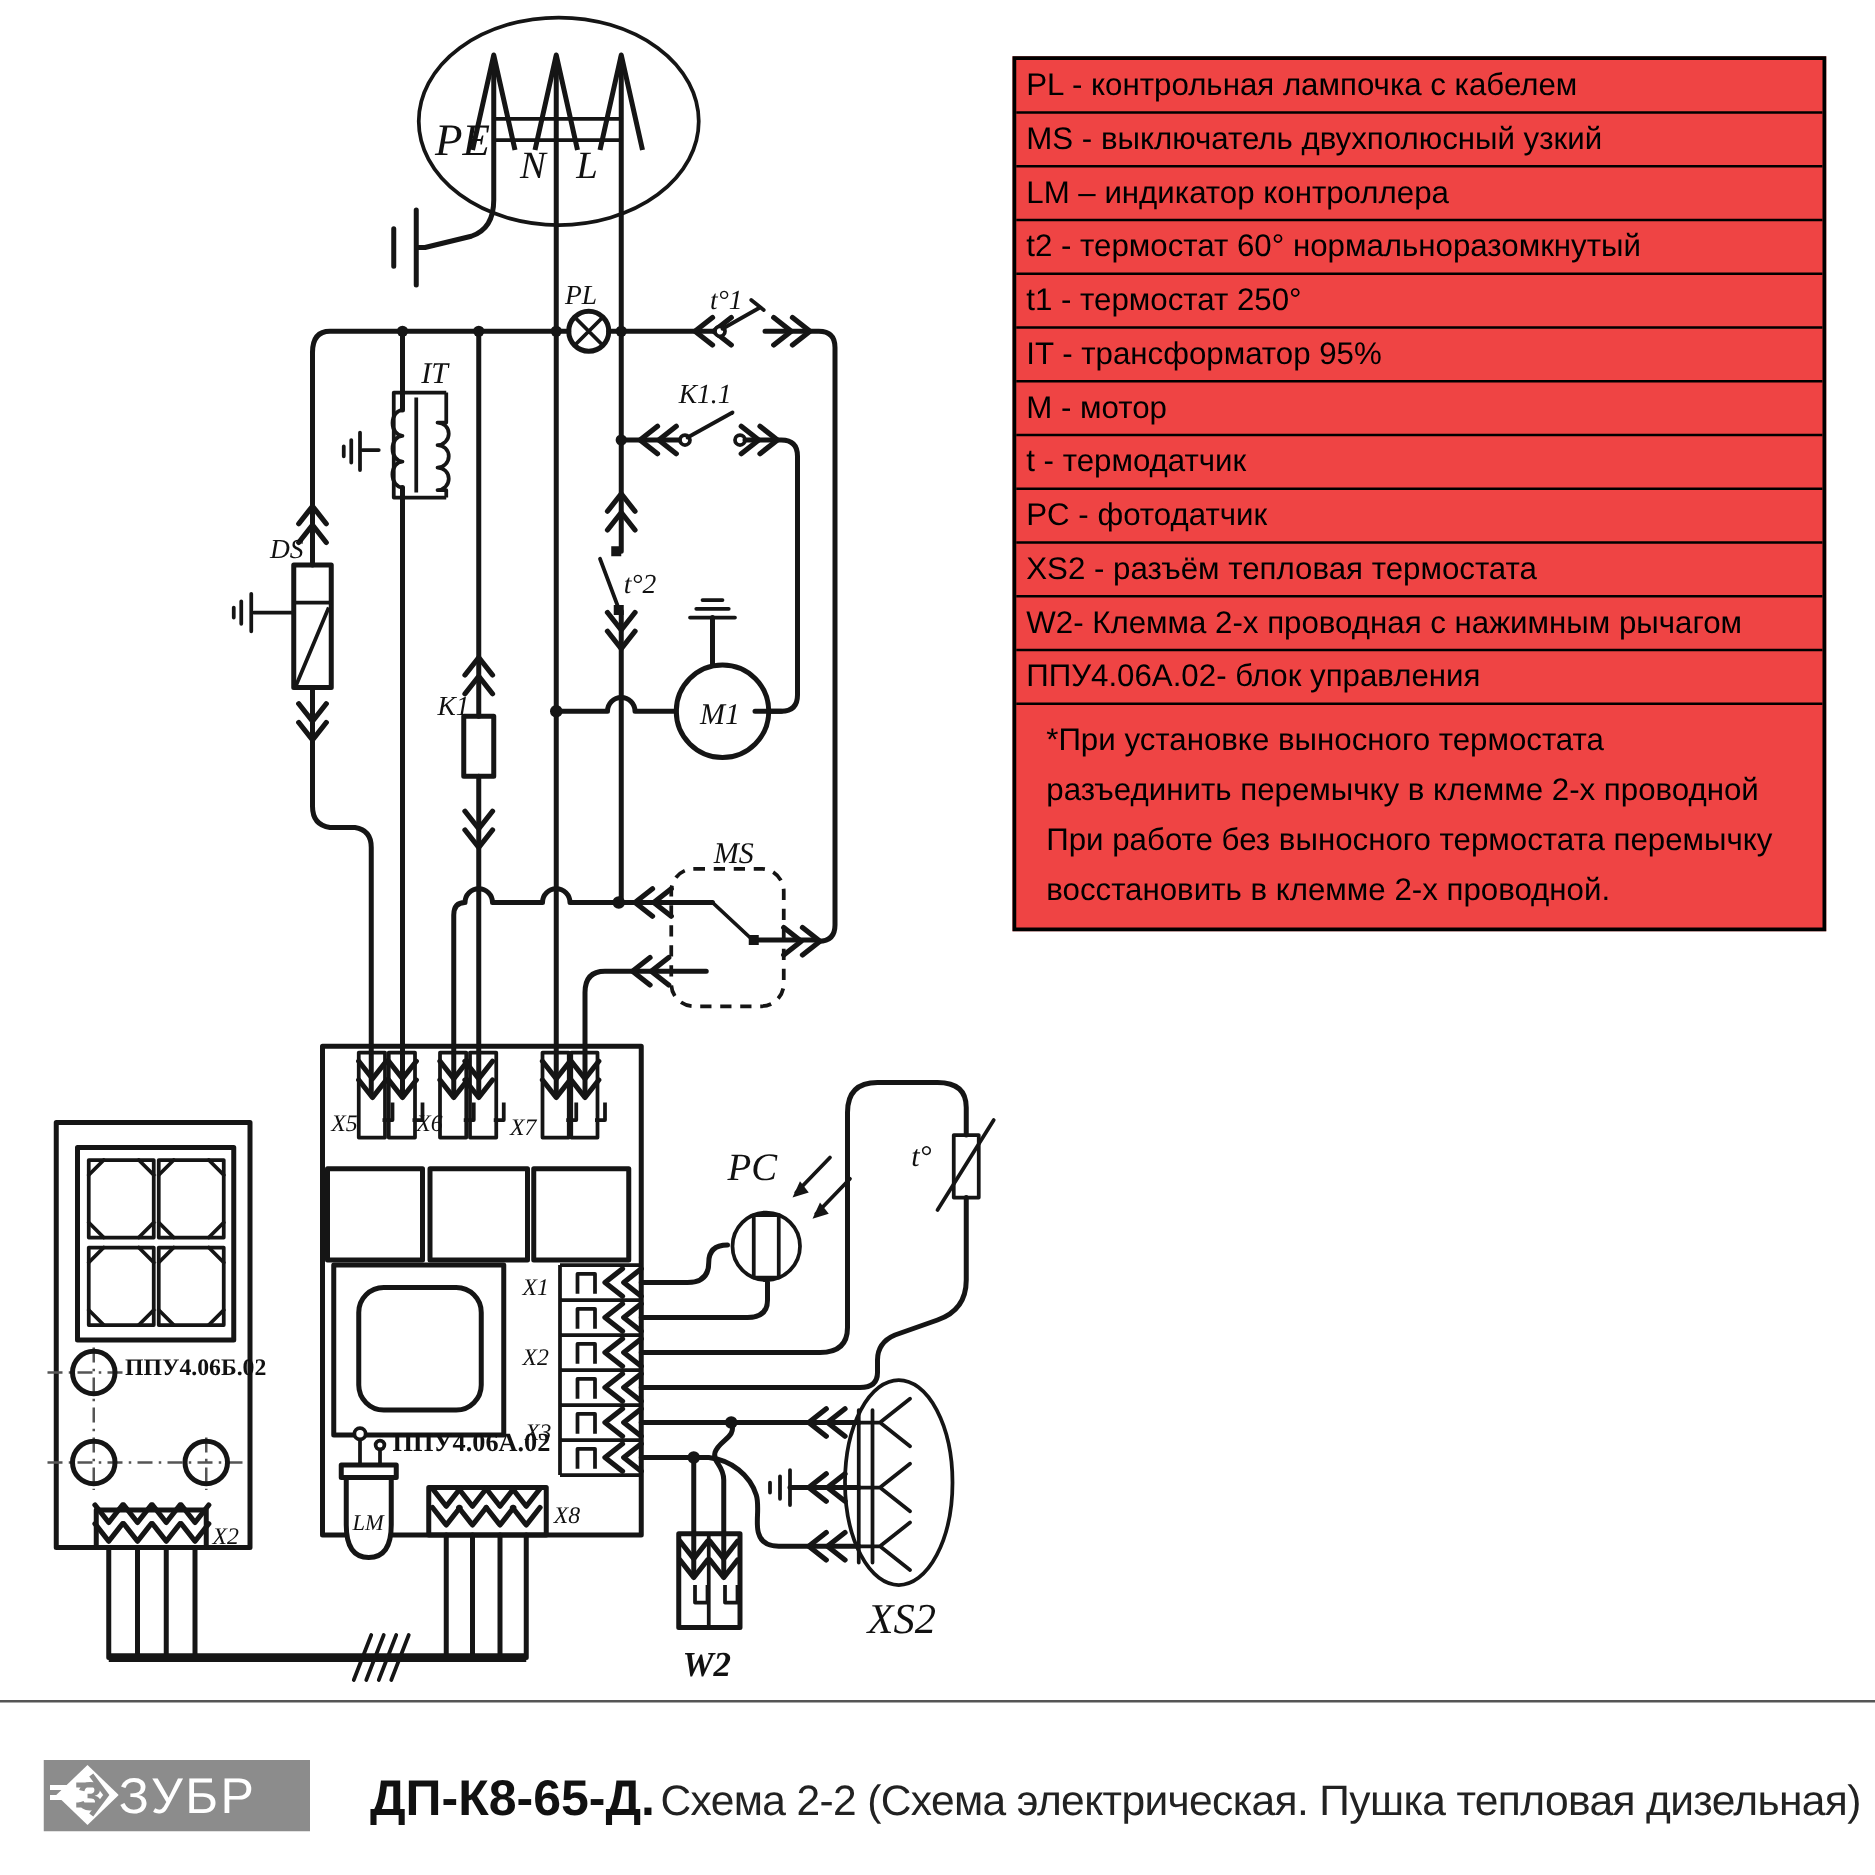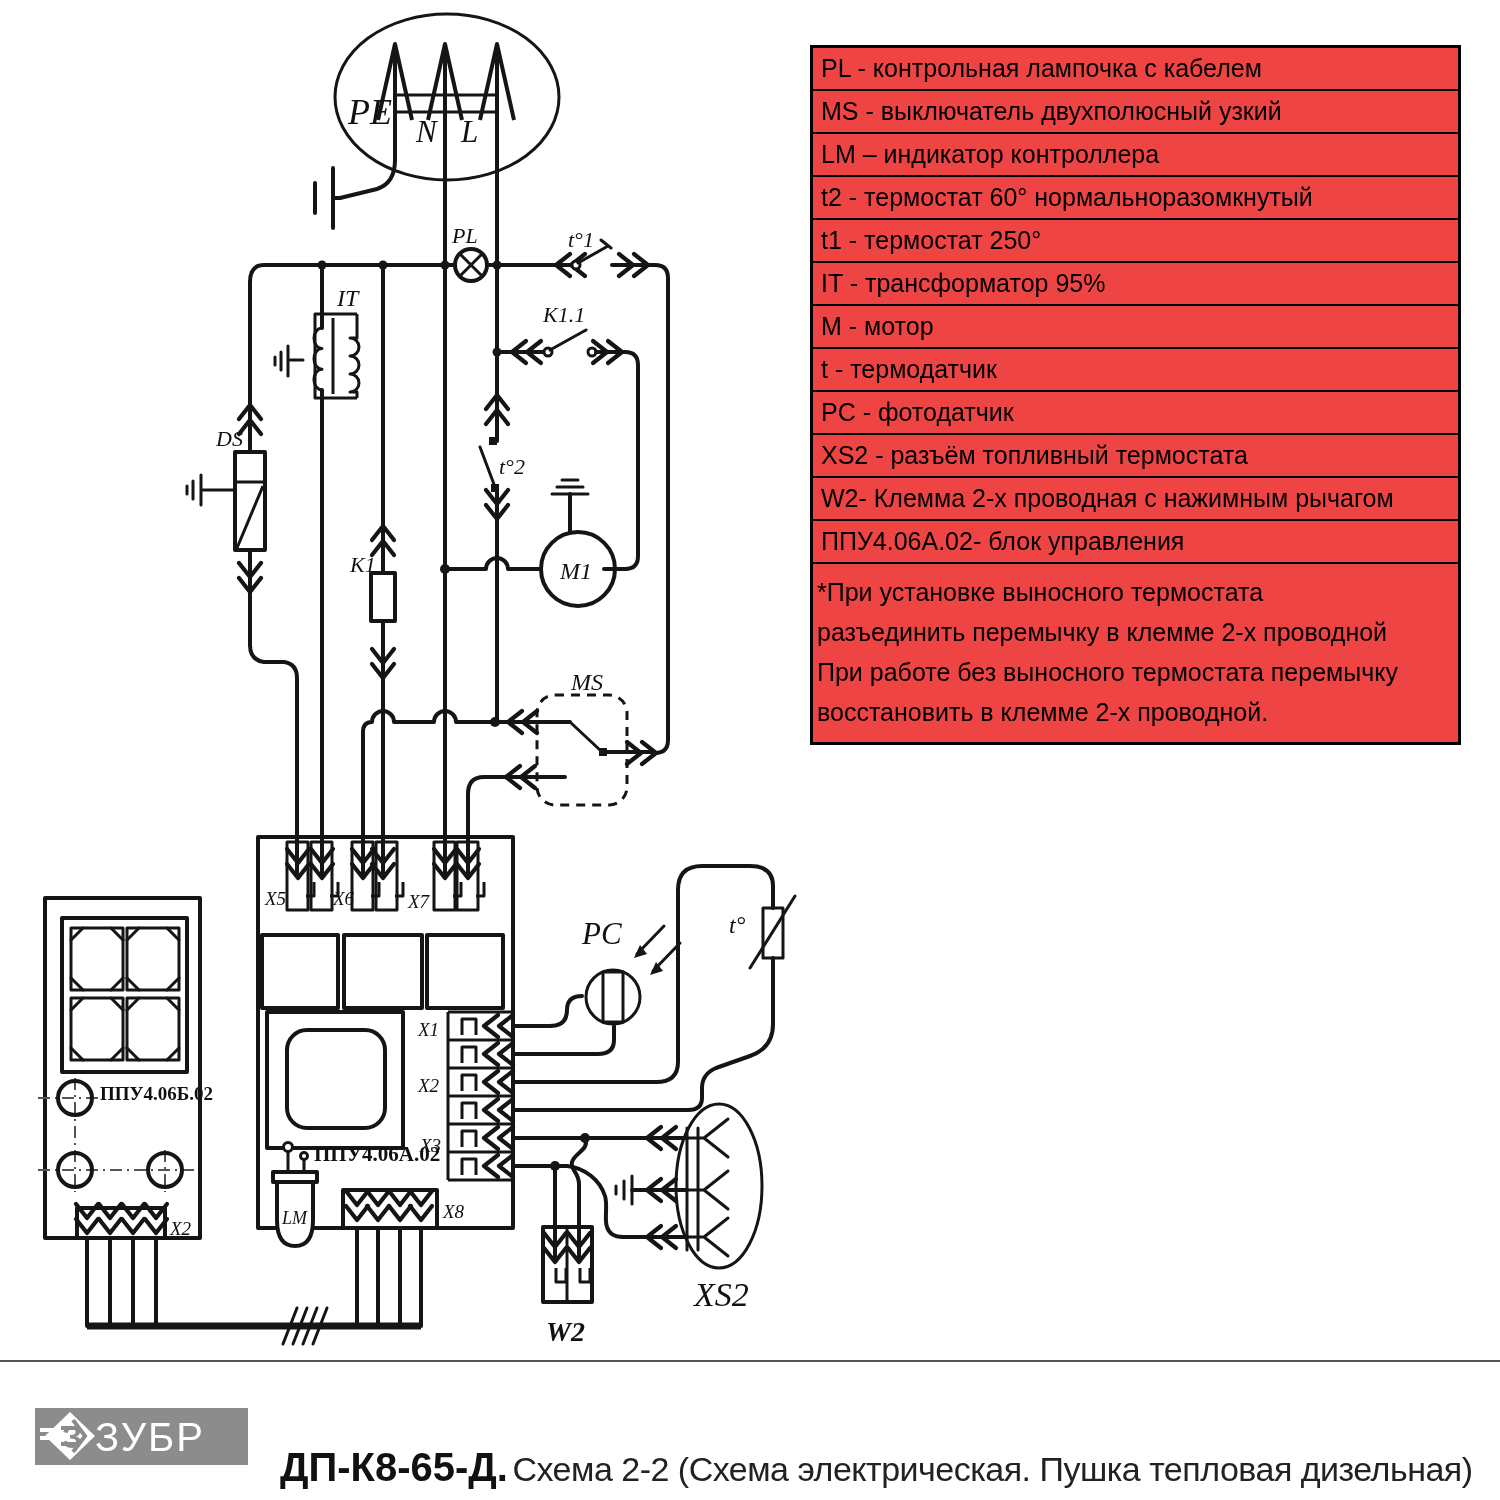--- a/index.html
+++ b/index.html
@@ -17,28 +17,28 @@
   .oc{fill:#fff;stroke:#151515;stroke-width:3;}
   .dash{fill:none;stroke:#151515;stroke-width:3;stroke-dasharray:9 7;}
   .dashdot{fill:none;stroke:#555;stroke-width:2;stroke-dasharray:12 5 2 5;}
   .lbl{font-family:"Liberation Serif",serif;font-style:italic;fill:#111;}
   .lblb{font-family:"Liberation Serif",serif;font-weight:bold;font-style:normal;fill:#111;}
   .mask{fill:#fff;stroke:#151515;stroke-width:4;stroke-linejoin:round;}
 
   .legend{position:absolute;left:810px;top:45px;width:645px;border:3px solid #000;background:#ef4444;}
   .legend-row{border-bottom:2px solid #000;height:41px;line-height:41px;padding-left:8px;
               font-size:25px;white-space:nowrap;overflow:hidden;}
-  .legend-note{padding:8px 8px 10px 4px;font-size:25px;line-height:40px;}
+  .legend-note{padding:8px 8px 10px 24px;font-size:25px;line-height:40px;}
 
   .separator{position:absolute;left:0;top:1360px;width:1500px;border-top:2px solid #555;}
   .footer{position:absolute;left:0;top:1395px;width:1500px;height:105px;}
   .logo-box{position:absolute;left:35px;top:13px;width:213px;height:57px;background:#8c8c8c;}
   .logo-text{position:absolute;left:60px;top:7px;font-size:40px;font-weight:normal;color:#fff;
              letter-spacing:2px;font-family:"Liberation Sans",sans-serif;}
-  .footer-title{position:absolute;left:280px;top:22px;white-space:nowrap;margin-top:28px;}
+  .footer-title{position:absolute;left:296px;top:22px;white-space:nowrap;}
   .footer-title .model{font-size:40px;font-weight:bold;color:#111;}
   .footer-title .subtitle{font-size:34px;font-weight:normal;color:#222;letter-spacing:-0.5px;}
 </style>
 </head>
 <body>
 
 <div class="page">
 
   <svg width="1500" height="1365" viewBox="0 0 1500 1365">
     <defs>
@@ -335,21 +335,21 @@
   <div class="legend">
     <div class="legend-row">PL - контрольная лампочка с кабелем</div>
     <div class="legend-row">MS - выключатель двухполюсный узкий</div>
     <div class="legend-row">LM – индикатор контроллера</div>
     <div class="legend-row">t2 - термостат 60° нормальноразомкнутый</div>
     <div class="legend-row">t1 - термостат 250°</div>
     <div class="legend-row">IT - трансформатор 95%</div>
     <div class="legend-row">M - мотор</div>
     <div class="legend-row">t - термодатчик</div>
     <div class="legend-row">PC - фотодатчик</div>
-    <div class="legend-row">XS2 - разъём топливный термостата</div>
+    <div class="legend-row">XS2 - разъём тепловая термостата</div>
     <div class="legend-row">W2- Клемма 2-х проводная с нажимным рычагом</div>
     <div class="legend-row">ППУ4.06А.02- блок управления</div>
     <div class="legend-note">
       <div>*При установке выносного термостата</div>
       <div>разъединить  перемычку в клемме 2-х проводной</div>
       <div>При работе без выносного термостата перемычку</div>
       <div>восстановить в клемме 2-х проводной.</div>
     </div>
   </div>
 

